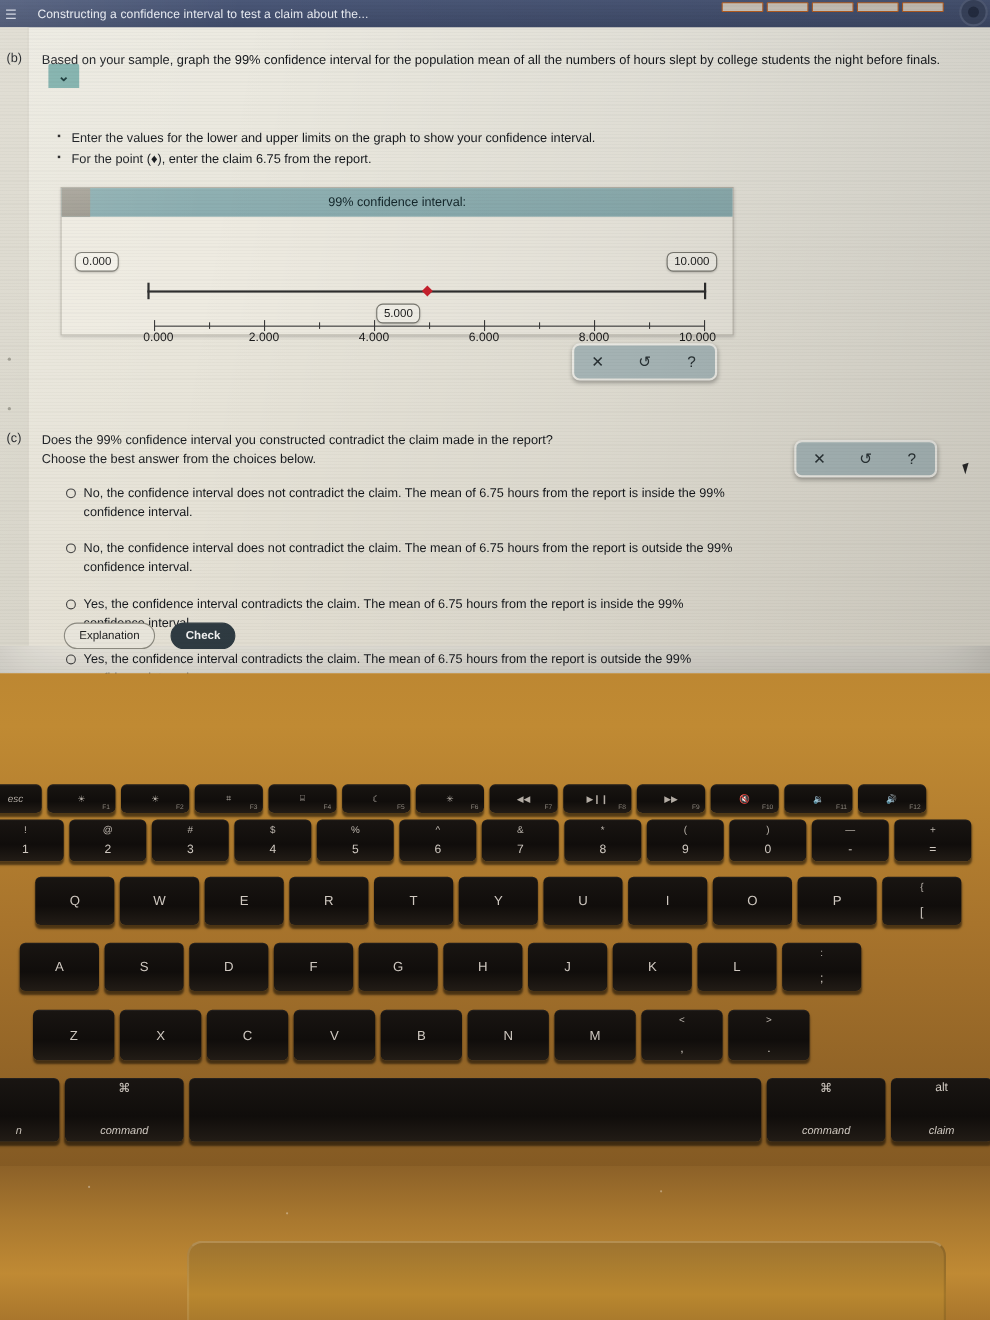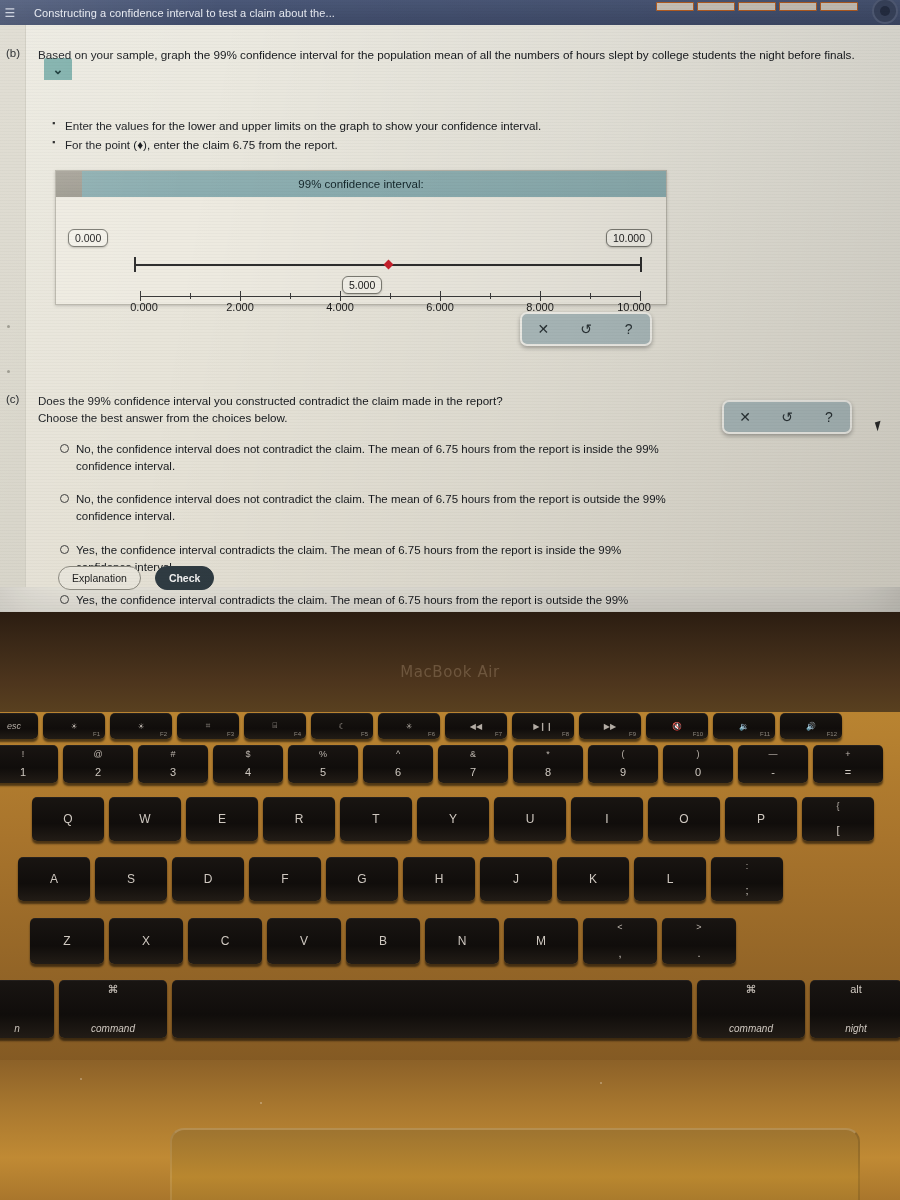--- a/index.html
+++ b/index.html
@@ -315,23 +315,20 @@
       <div class="cursor"></div>
 
       <div class="btnrow">
         <button class="btn">Explanation</button>
         <button class="btn primary">Check</button>
       </div>
 
     </div>
   </div>
 
-  <div class="bezel">
-    <span class="brand">MacBook Air</span>
-  </div>
 
   <div class="kb">
 
     <div class="krow" style="left:-10px; top:8px;">
       <div class="key fn" style="width:48px">
         <span style="font-size:9px;font-style:italic">esc</span>
       </div>
       <div class="key fn" style="width:62px">
         <span>☀</span>
         <span class="fnum">F1</span>
@@ -492,21 +489,21 @@
         <span class="cmd">⌘</span>
         <span class="cmdlabel">command</span>
       </div>
       <div class="key" style="width:520px;height:58px"></div>
       <div class="key" style="width:108px;height:58px">
         <span class="cmd">⌘</span>
         <span class="cmdlabel">command</span>
       </div>
       <div class="key" style="width:92px;height:58px">
         <span class="cmd">alt</span>
-        <span class="cmdlabel">night</span>
+        <span class="cmdlabel">claim</span>
       </div>
     </div>
   </div>
 
   <div class="palm">
     <div class="specks">
       <i style="left:80px;top:18px"></i>
         <i style="left:260px;top:42px"></i>
         <i style="left:600px;top:22px"></i>
     </div>

